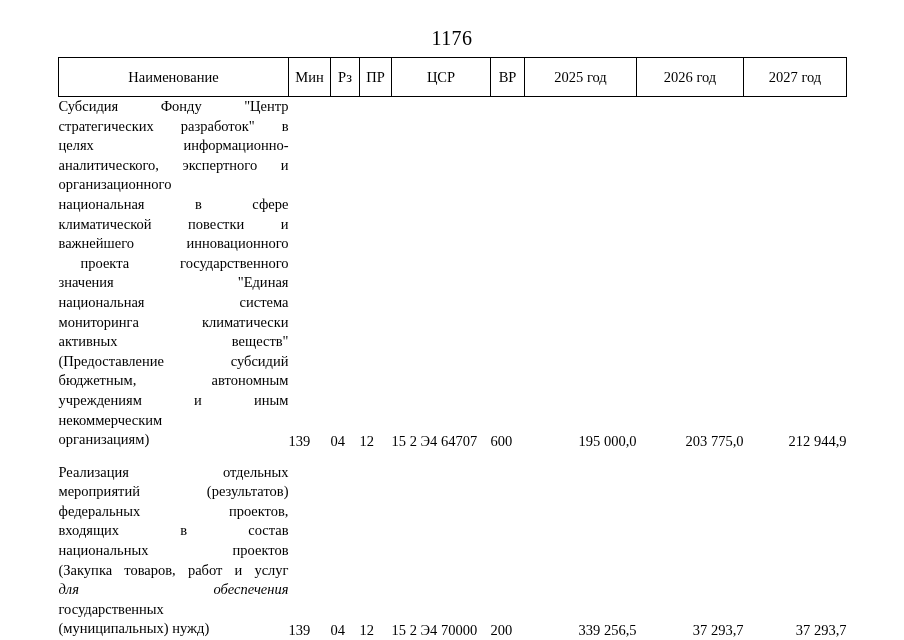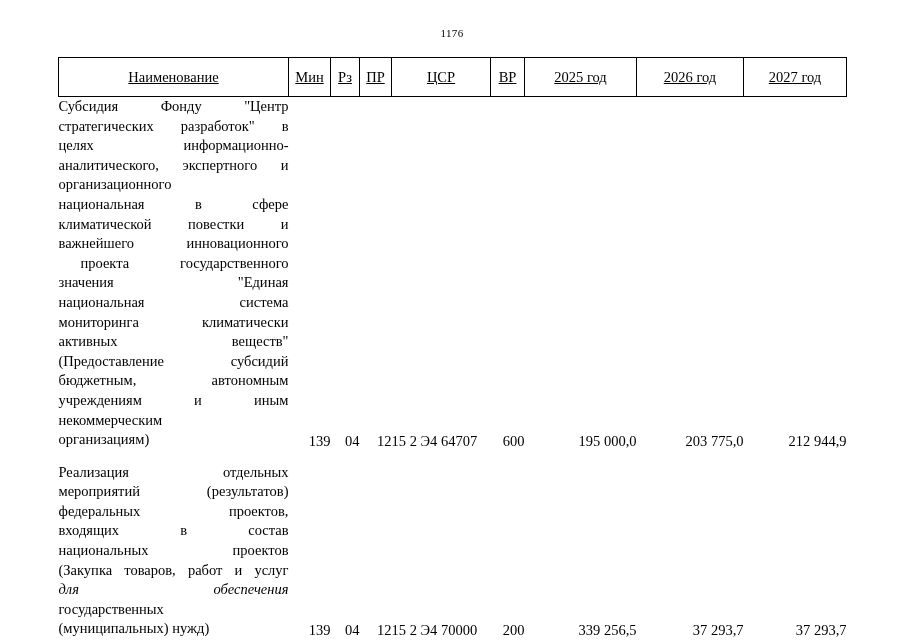--- a/index.html
+++ b/index.html
@@ -19,41 +19,40 @@
     position: relative;
     width: 904px;
     height: 640px;
   }
   .page-number {
     position: absolute;
     top: 27px;
     left: 0;
     width: 904px;
     text-align: center;
-    font-size: 11px;
+    font-size: 20px;
     letter-spacing: 0.4px;
   }
   table.budget {
     position: absolute;
     left: 58px;
     top: 57px;
     width: 788px;
     border-collapse: collapse;
     table-layout: fixed;
     font-size: 14px;
   }
   
   table.budget thead th {
     border: 1px solid #000000;
     font-weight: normal;
     vertical-align: middle;
     height: 38px;
     padding: 0 2px;
     font-size: 14.5px;
-    text-decoration: underline;
   }
   
   table.budget tbody td {
     border: none;
     vertical-align: bottom;
     padding: 0;
     font-size: 14.5px;
   }
   td.name-cell {
     padding-top: 9px;
@@ -64,21 +63,21 @@
   .just-block {
     text-align: justify;
     text-align-last: justify;
     line-height: 19.6px;
     hyphens: none;
   }
   .just-block .plain-line {
     text-align-last: left;
   }
   td.code {
-    text-align: right;
+    text-align: left;
     padding-bottom: 2px;
   }
   td.csr {
     text-align: left;
     padding-bottom: 2px;
     white-space: nowrap;
   }
   td.money {
     text-align: right;
     padding-right: 14px;

